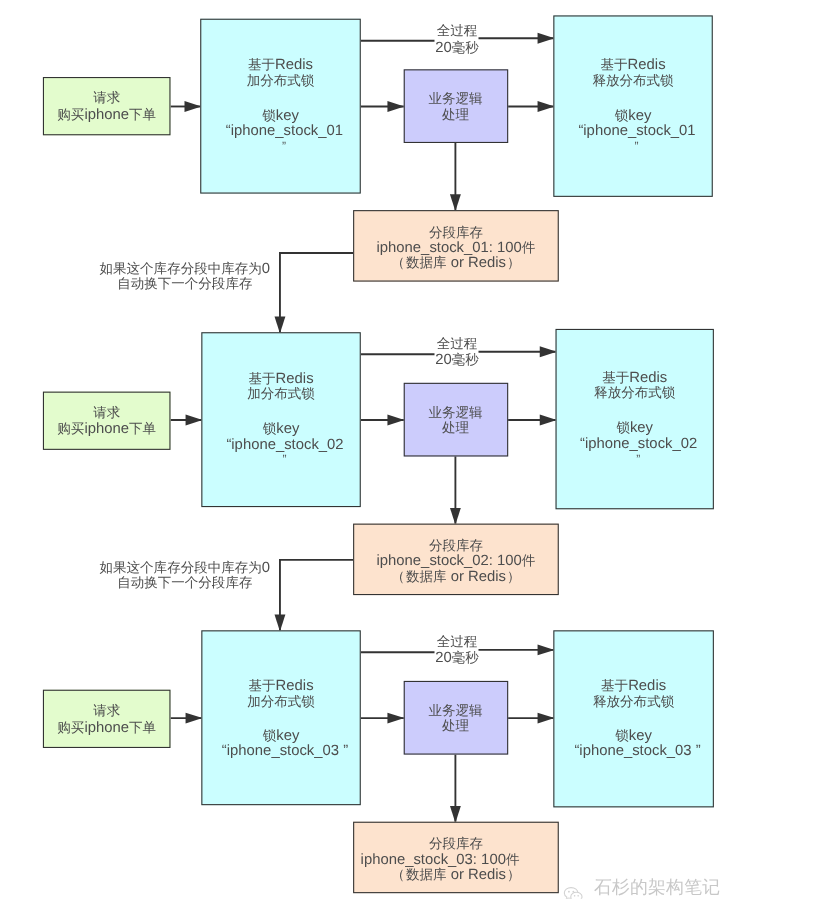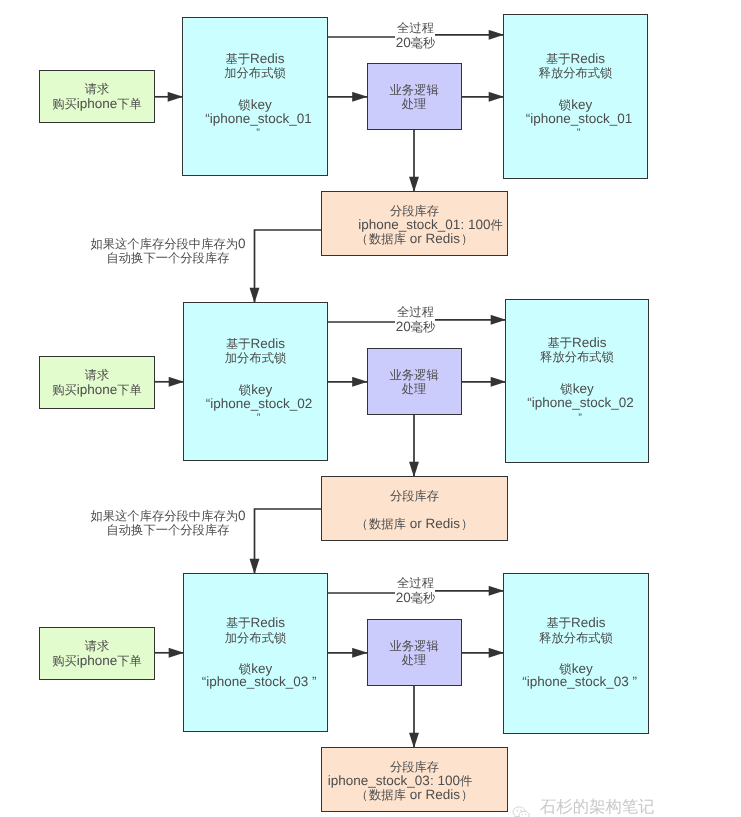--- a/index.html
+++ b/index.html
@@ -71,21 +71,21 @@
 <div class="tl" style="left:185.6px;top:112.2px;width:146px;">“iphone_stock_01</div>
 <div class="tl quote" style="left:185.2px;top:127.5px;width:146px;">”</div>
 <div class="tl" style="left:366.5px;top:82.6px;width:95.2px;"><span class="cjk">业务逻辑</span></div>
 <div class="tl" style="left:366.5px;top:97.4px;width:95.2px;"><span class="cjk">处理</span></div>
 <div class="tl" style="left:503px;top:52px;width:145px;"><span class="cjk">基于</span>Redis</div>
 <div class="tl" style="left:503px;top:66.2px;width:145px;"><span class="cjk">释放分布式锁</span></div>
 <div class="tl" style="left:503px;top:98px;width:145px;"><span class="cjk">锁</span>key</div>
 <div class="tl" style="left:506.6px;top:112.2px;width:145px;">“iphone_stock_01</div>
 <div class="tl quote" style="left:506.2px;top:127.5px;width:145px;">”</div>
 <div class="tl" style="left:321px;top:203.6px;width:187px;"><span class="cjk">分段库存</span></div>
-<div class="tl" style="left:321px;top:217.8px;width:187px;margin-left:16px;">iphone_stock_01: 100<span class="cjk">件</span></div>
+<div class="tl" style="left:321px;top:217.8px;width:187px;">iphone_stock_01: 100<span class="cjk">件</span></div>
 <div class="tl" style="left:321px;top:232px;width:187px;"><span class="cjk"><span class="fw">（</span>数据库</span> or Redis<span class="cjk"><span class="fw">）</span></span></div>
 <div class="tl" style="left:392.5px;top:20.5px;width:46px;"><span class="cjk">全过程</span></div>
 <div class="tl" style="left:392.5px;top:35.7px;width:46px;">20<span class="cjk">毫秒</span></div>
 <div class="tl" style="left:90px;top:237px;width:156px;"><span class="cjk">如果这个库存分段中库存为</span>0</div>
 <div class="tl" style="left:90px;top:251.2px;width:156px;"><span class="cjk">自动换下一个分段库存</span></div>
 
 <div class="box green" style="left:39px;top:356px;width:116px;height:53px;"></div>
 <div class="box cyan" style="left:183px;top:302px;width:145px;height:159px;"></div>
 <div class="box purple" style="left:366.5px;top:347.9px;width:95.2px;height:66.7px;"></div>
 <div class="box cyan" style="left:505px;top:299px;width:144px;height:164px;"></div>
@@ -98,20 +98,21 @@
 <div class="tl" style="left:186.6px;top:397.2px;width:145px;">“iphone_stock_02</div>
 <div class="tl quote" style="left:186.2px;top:412.5px;width:145px;">”</div>
 <div class="tl" style="left:366.5px;top:367.6px;width:95.2px;"><span class="cjk">业务逻辑</span></div>
 <div class="tl" style="left:366.5px;top:382.4px;width:95.2px;"><span class="cjk">处理</span></div>
 <div class="tl" style="left:505px;top:336px;width:144px;"><span class="cjk">基于</span>Redis</div>
 <div class="tl" style="left:505px;top:350.2px;width:144px;"><span class="cjk">释放分布式锁</span></div>
 <div class="tl" style="left:505px;top:382px;width:144px;"><span class="cjk">锁</span>key</div>
 <div class="tl" style="left:508.6px;top:396.2px;width:144px;">“iphone_stock_02</div>
 <div class="tl quote" style="left:508.2px;top:412.5px;width:144px;">”</div>
 <div class="tl" style="left:321px;top:488.6px;width:187px;"><span class="cjk">分段库存</span></div>
+<div class="tl" style="left:321px;top:502.8px;width:187px;">iphone_stock_02: 100<span class="cjk">件</span></div>
 <div class="tl" style="left:321px;top:517px;width:187px;"><span class="cjk"><span class="fw">（</span>数据库</span> or Redis<span class="cjk"><span class="fw">）</span></span></div>
 <div class="tl" style="left:392.5px;top:305px;width:46px;"><span class="cjk">全过程</span></div>
 <div class="tl" style="left:392.5px;top:320.2px;width:46px;">20<span class="cjk">毫秒</span></div>
 <div class="tl" style="left:90px;top:509px;width:156px;"><span class="cjk">如果这个库存分段中库存为</span>0</div>
 <div class="tl" style="left:90px;top:523.2px;width:156px;"><span class="cjk">自动换下一个分段库存</span></div>
 
 <div class="box green" style="left:39px;top:627px;width:116px;height:53px;"></div>
 <div class="box cyan" style="left:183px;top:573px;width:145px;height:159px;"></div>
 <div class="box purple" style="left:366.5px;top:619px;width:95.2px;height:66.8px;"></div>
 <div class="box cyan" style="left:503px;top:573px;width:146px;height:161px;"></div>

